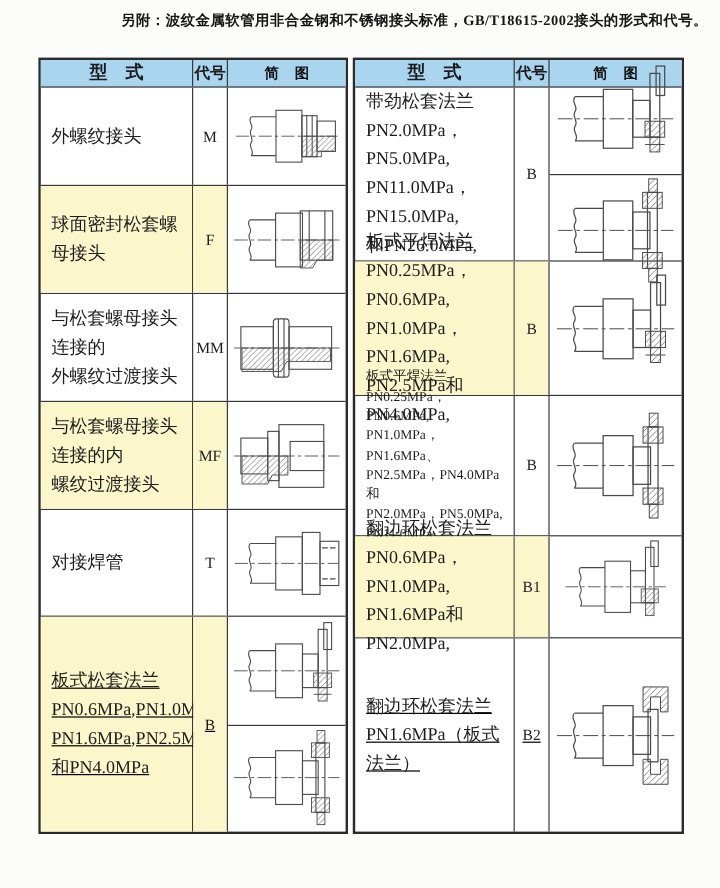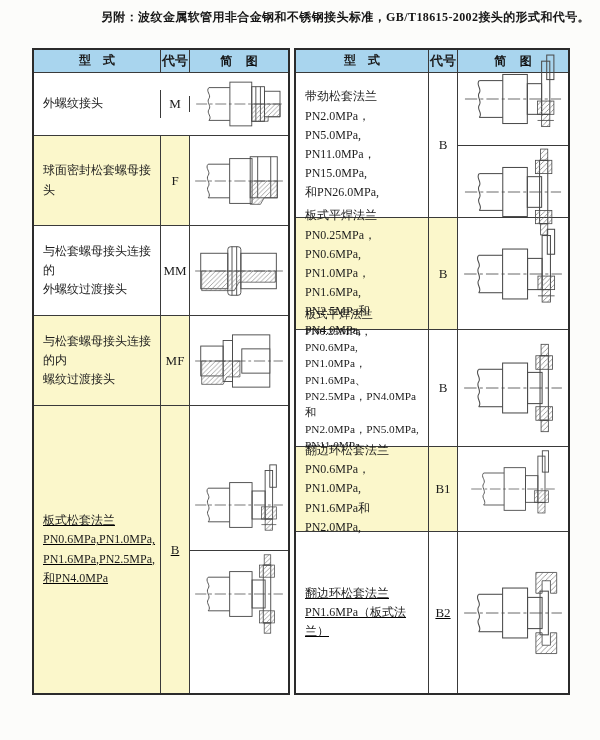--- a/index.html
+++ b/index.html
@@ -10,21 +10,21 @@
   .tbl{position:absolute;top:48px;border:2px solid #2b2b2b;background:#ffffff;
        display:flex;flex-direction:column;box-sizing:border-box;}
   .tbl-left{left:32px;width:258px;height:647px;}
   .tbl-right{left:294px;width:276px;height:647px;}
   .hrow{display:flex;height:22px;background:#a9d5ee;border-bottom:1px solid #3a3a3a;
         font-weight:bold;font-size:12px;color:#111;flex:0 0 auto;}
   .row{display:flex;border-bottom:1px solid #3a3a3a;flex:0 0 auto;box-sizing:border-box;}
   .row:last-child{border-bottom:none;flex:1 1 auto;text-decoration:underline;}
   .cell{box-sizing:border-box;display:flex;align-items:center;}
   .c-type{border-right:1px solid #3a3a3a;padding:4px 4px 4px 9px;
-          font-size:12px;line-height:1.6;color:#1c1c1c;white-space:pre-line;
+          font-size:15px;line-height:1.6;color:#1c1c1c;white-space:pre-line;
           font-family:"Liberation Serif","DejaVu Serif",serif;}
   .c-code{border-right:1px solid #3a3a3a;justify-content:center;
           font-family:"Liberation Serif","DejaVu Serif",serif;font-size:13px;color:#1c1c1c;}
   .c-diag{flex-direction:column;justify-content:center;align-items:center;padding:0;}
   .tbl-left .c-type{width:127px;}
   .tbl-left .c-code{width:29px;}
   .tbl-left .c-diag{width:98px;}
   .tbl-right .c-type{width:133px;}
   .tbl-right .c-code{width:29px;}
   .tbl-right .c-diag{width:110px;}
@@ -62,21 +62,21 @@
 
   <div class="caption">另附：波纹金属软管用非合金钢和不锈钢接头标准，GB/T18615-2002接头的形式和代号。</div>
 
   <div class="tbl tbl-left">
     <div class="hrow">
       <div class="cell c-type">型    式</div>
       <div class="cell c-code">代号</div>
       <div class="cell c-diag">简    图</div>
     </div>
 
-    <div class="row" style="height:63px;align-items:center;">
+    <div class="row" style="height:82px;">
       <div class="cell c-type">外螺纹接头</div>
       <div class="cell c-code">M</div>
       <div class="cell c-diag">
         <svg class="diag" width="98" height="82" viewBox="0 0 100 90">
           <use href="#g-hose"></use>
           <g fill="none" stroke="#4a4a4a" stroke-width="1">
             <rect x="64" y="26" width="14" height="38"></rect>
             <line x1="68.5" y1="26" x2="68.5" y2="64"></line>
             <line x1="73.5" y1="26" x2="73.5" y2="64"></line>
             <rect x="78" y="31" width="17" height="28"></rect>
@@ -134,20 +134,36 @@
             <rect x="33" y="23" width="10" height="44"></rect>
             <rect x="43" y="17" width="40" height="56"></rect>
             <rect x="53" y="32" width="30" height="26" fill="#ffffff"></rect>
           </g>
           <polygon points="10,45 51,45 51,62 37,62 33,70 10,70" fill="url(#hatch)" stroke="#4a4a4a" stroke-width="0.8"></polygon>
           <use href="#g-cl"></use>
         </svg>
       </div>
     </div>
 
+    <div class="row" style="height:89px;">
+      <div class="cell c-type">对接焊管</div>
+      <div class="cell c-code">T</div>
+      <div class="cell c-diag">
+        <svg class="diag" width="98" height="83" viewBox="0 0 100 90">
+          <use href="#g-hose"></use>
+          <g fill="none" stroke="#4a4a4a" stroke-width="1">
+            <rect x="64" y="17" width="16" height="56"></rect>
+            <rect x="80" y="25" width="17" height="40"></rect>
+            <line x1="82" y1="31" x2="96" y2="31" stroke-dasharray="5 2"></line>
+            <line x1="82" y1="59" x2="96" y2="59" stroke-dasharray="5 2"></line>
+          </g>
+          <use href="#g-cl"></use>
+        </svg>
+      </div>
+    </div>
 
     <div class="row">
       <div class="cell c-type hl">板式松套法兰
 PN0.6MPa,PN1.0MPa,
 PN1.6MPa,PN2.5MPa,
 和PN4.0MPa</div>
       <div class="cell c-code hl">B</div>
       <div class="cell c-diag">
         <div class="sub">
           <svg class="diag" width="96" height="84" viewBox="0 0 100 90">

